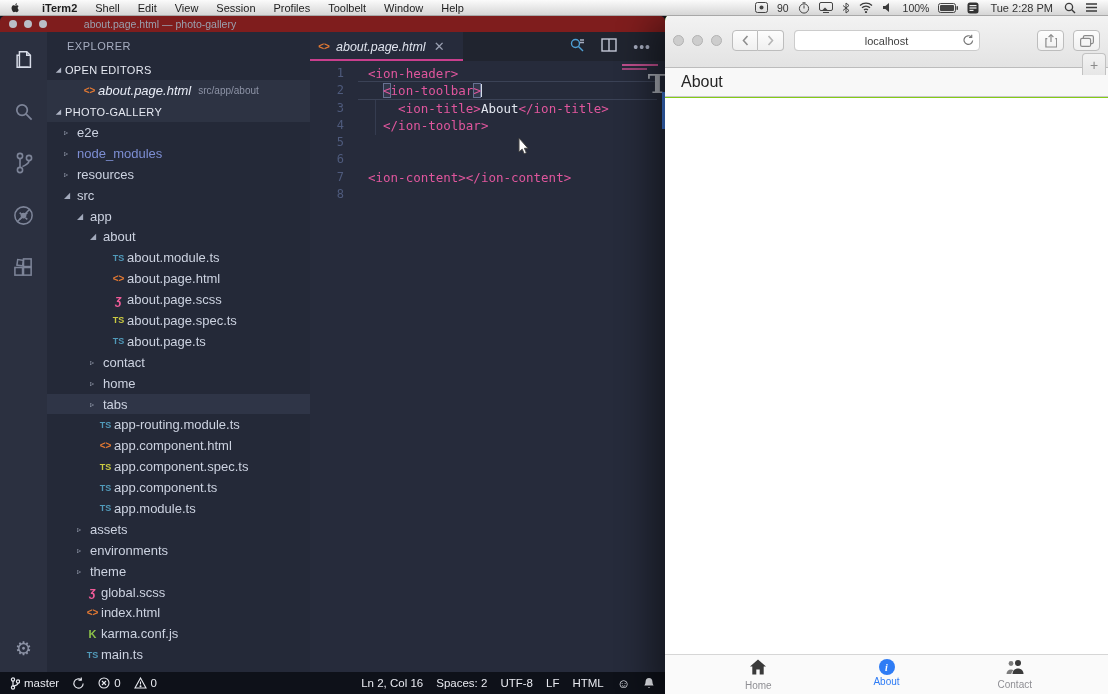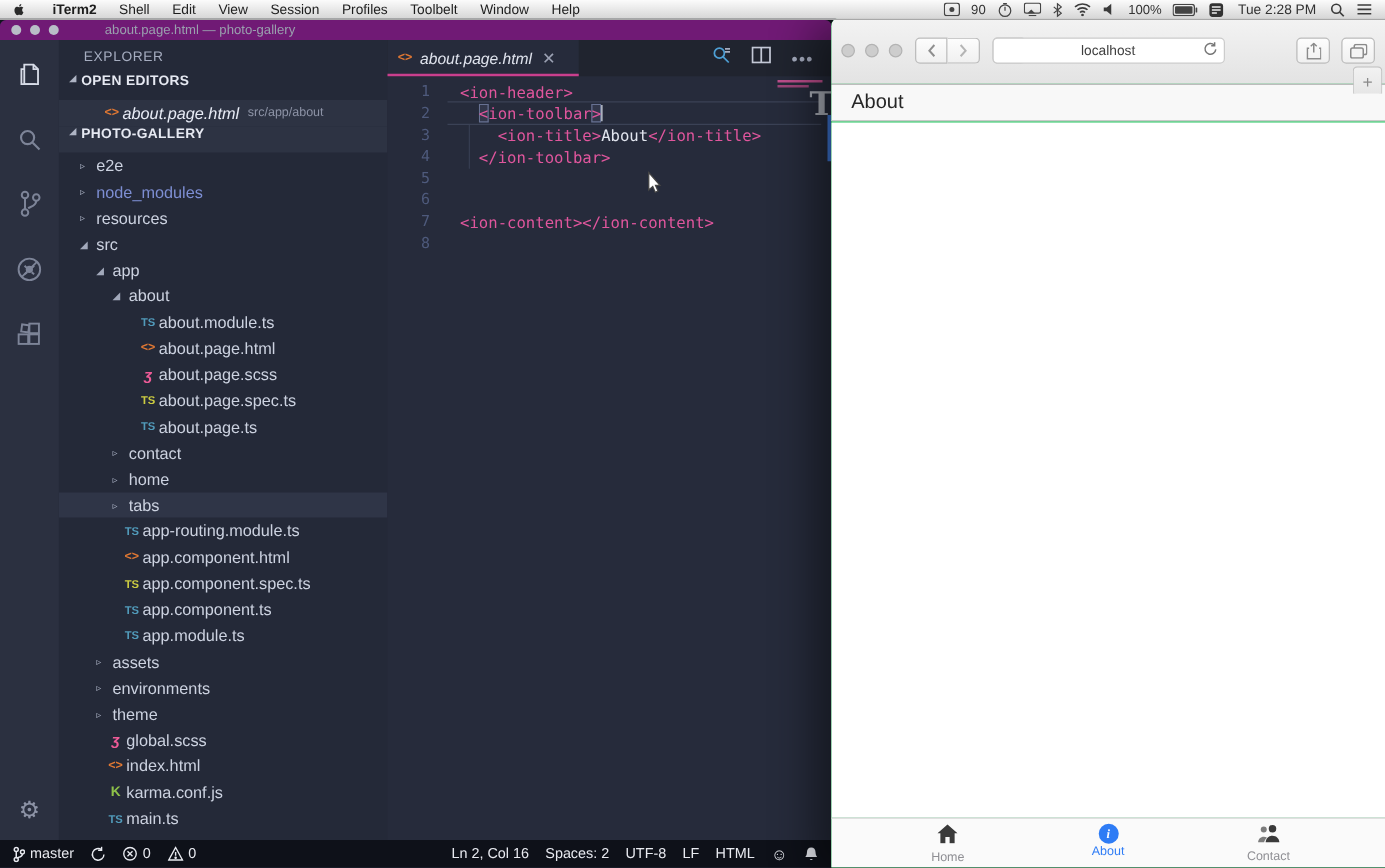--- a/index.html
+++ b/index.html
@@ -10,34 +10,34 @@
 .apple{width:11px;height:11px;margin-right:12px;flex:none}
 .mitem{padding:0 9px;white-space:nowrap}
 .mitem.bold{font-weight:bold}
 .mb-right{margin-left:auto;display:flex;align-items:center;gap:9px;color:#333}
 .mb-right svg{display:block}
 .mb-txt{font-size:10.5px}
 .mb-clock{font-size:11px;padding:0 2px}
 
 
 .vscode{position:absolute;left:0;top:16px;width:665px;height:678px;background:#262b3b;border-radius:5px 5px 0 0;overflow:hidden}
-.vs-titlebar{height:16px;background:#701a75;display:flex;align-items:center;position:relative}
+.vs-titlebar{height:16px;background:#7f1d1d;display:flex;align-items:center;position:relative}
 .tl{display:flex;gap:7px;margin-left:9px}
 .tl span{width:8px;height:8px;border-radius:50%;background:#b9bec7}
 .vs-title{position:absolute;left:0;right:345px;text-align:center;font-size:10.5px;color:#9aa0ae;white-space:nowrap}
 .vs-main{display:flex;height:640px}
 .activitybar{width:47px;background:#2b3040;flex:none;display:flex;flex-direction:column;align-items:center;padding-top:14px;gap:26px;position:relative}
 .ab-icon{width:26px;height:26px;display:flex;align-items:center;justify-content:center;color:#7d8498}
 .ab-icon.active{color:#d8dce8}
 .ab-gear{position:absolute;bottom:12px;font-size:19px;color:#8d93a6}
 
 
 .sidebar{width:263px;background:#242938;flex:none;font-size:13px;color:#ccd2e0;overflow:hidden}
 .exp-title{height:27px;display:flex;align-items:center;padding-left:20px;font-size:11px;letter-spacing:.5px;color:#a6adc0}
-.sec-hdr{height:21px;display:flex;padding-left:5px;font-weight:bold;font-size:11px;color:#e6e9f2;letter-spacing:.3px}
+.sec-hdr{height:21px;display:flex;align-items:center;padding-left:5px;font-weight:normal;font-size:11px;color:#e6e9f2;letter-spacing:.3px}
 .sec-hdr .sarrow{font-size:7px;color:#aeb4c4;width:13px;text-align:center}
 .sec-hdr.banded{background:#2d3343}
 .oe-row{height:21px;display:flex;align-items:center;padding-left:34px;background:#2d3343}
 .oe-file{font-style:italic;color:#e8ecf6;margin-right:7px;white-space:nowrap}
 .oe-path{color:#8d93a6;font-size:10px;white-space:nowrap}
 .trow{height:20.9px;display:flex;align-items:center;white-space:nowrap}
 .trow.sel{background:#2f3547}
 .arrow{width:13px;flex:none;font-size:8px;color:#a2a9bb;text-align:left}
 .fic{width:17px;flex:none;text-align:center;font-weight:bold;font-size:9px}
 .fic.html{font-size:10px;color:#e37933}
@@ -75,21 +75,21 @@
 
 
 .statusbar{height:22px;background:#0e1119;color:#e8eaf0;display:flex;align-items:center;font-size:11.5px;padding:0 10px}
 .sb-left,.sb-right{display:flex;align-items:center;gap:13px}
 .sb-right{margin-left:auto}
 .sb-item{display:flex;align-items:center;gap:4px;white-space:nowrap}
 .sb-item svg{display:block}
 .smiley{font-size:13px;line-height:1}
 
 
-.safari{position:absolute;left:665px;top:14px;width:443px;height:680px;background:#22c55e;border-radius:7px 0 0 0;box-shadow:-14px 6px 34px rgba(0,0,0,.45);overflow:hidden}
+.safari{position:absolute;left:665px;top:14px;width:443px;height:680px;background:#84cc16;border-radius:7px 0 0 0;box-shadow:-14px 6px 34px rgba(0,0,0,.45);overflow:hidden}
 .sf-toolbar{height:54px;background:linear-gradient(#f3f3f3,#e3e3e3);border-bottom:1px solid #bcbcbc;display:flex;align-items:center;padding:0 8px;position:relative}
 .sf-tl{display:flex;gap:8px;margin-right:10px}
 .sf-tl span{width:11px;height:11px;border-radius:50%;background:#cdcdcd;border:1px solid #b3b3b3}
 .navgroup{display:flex;margin-right:10px}
 .navbtn{width:26px;height:21px;border:1px solid #bdbdbd;background:linear-gradient(#fdfdfd,#f0f0f0);display:flex;align-items:center;justify-content:center;color:#8f8f8f}
 .navbtn.back{border-radius:4px 0 0 4px}
 .navbtn.fwd{border-radius:0 4px 4px 0;border-left:none;color:#b5b5b5}
 .sf-btn{width:27px;height:21px;border:1px solid #bdbdbd;border-radius:4px;background:linear-gradient(#fdfdfd,#f0f0f0);display:flex;align-items:center;justify-content:center;color:#8b8b8b}
 .addr{position:absolute;left:50%;transform:translateX(-50%);width:186px;height:21px;background:#fff;border:1px solid #ccc;border-radius:4px;display:flex;align-items:center;justify-content:center;font-size:11px;color:#3f3f3f}
 .addr .reload{position:absolute;right:5px;color:#777}

